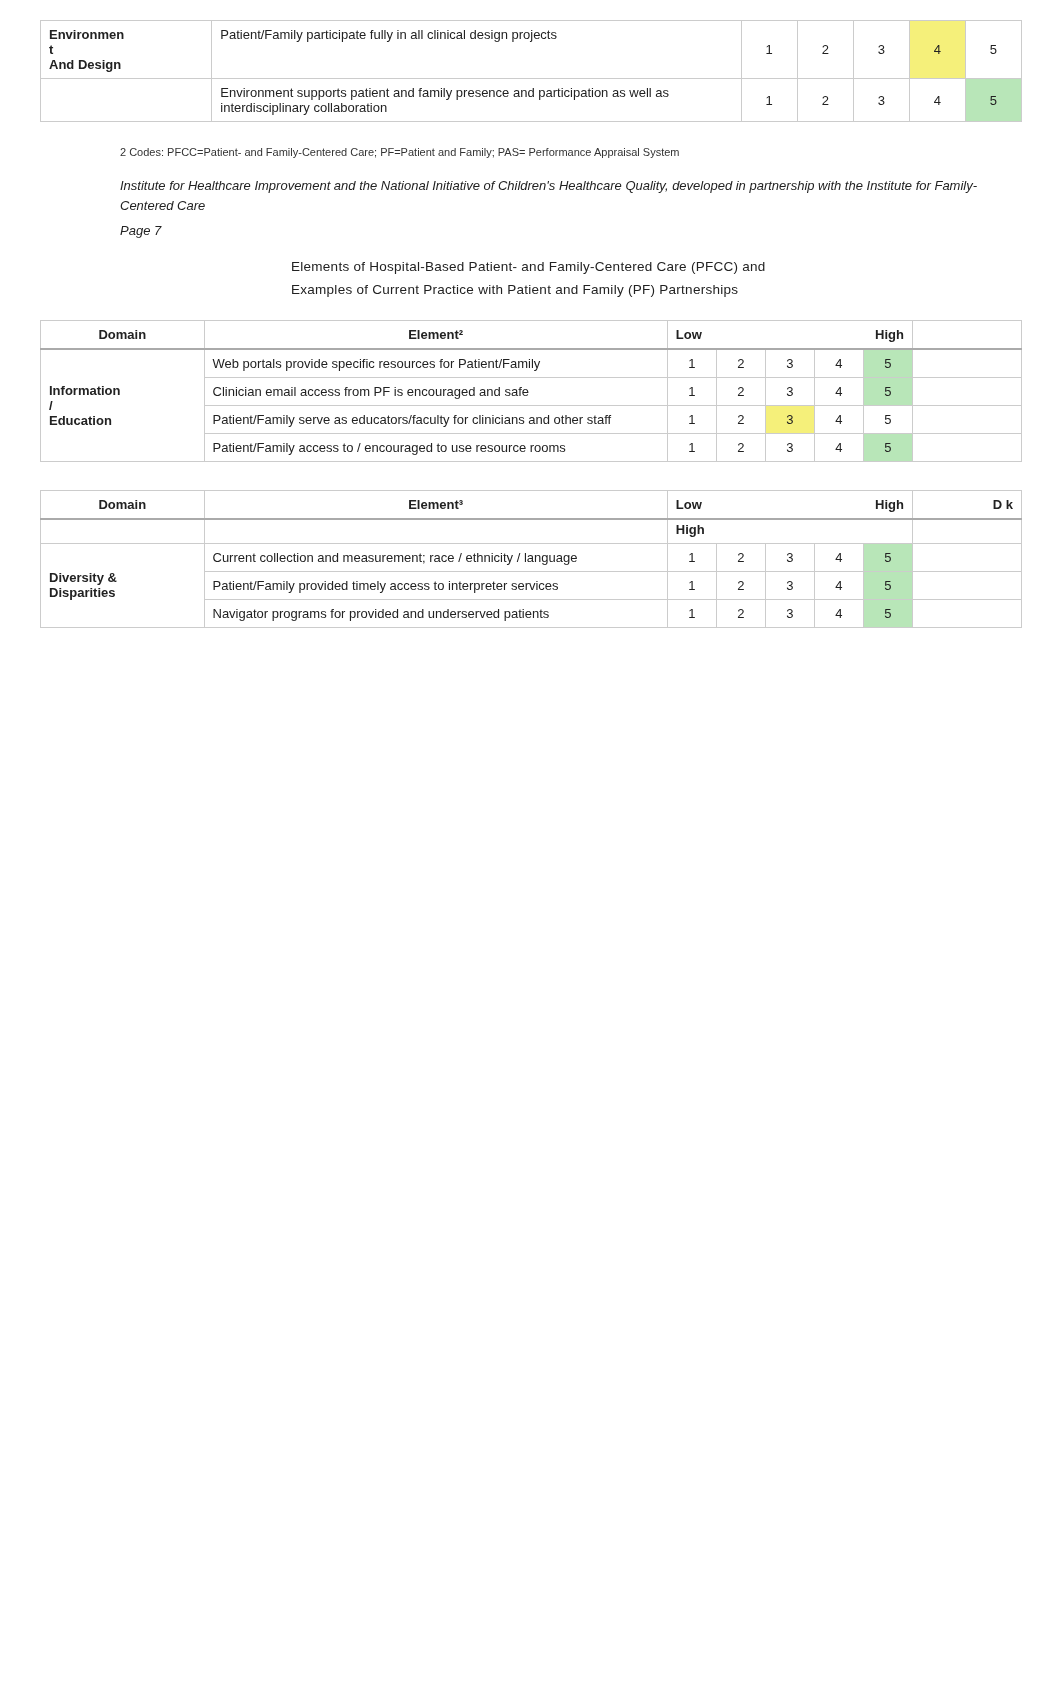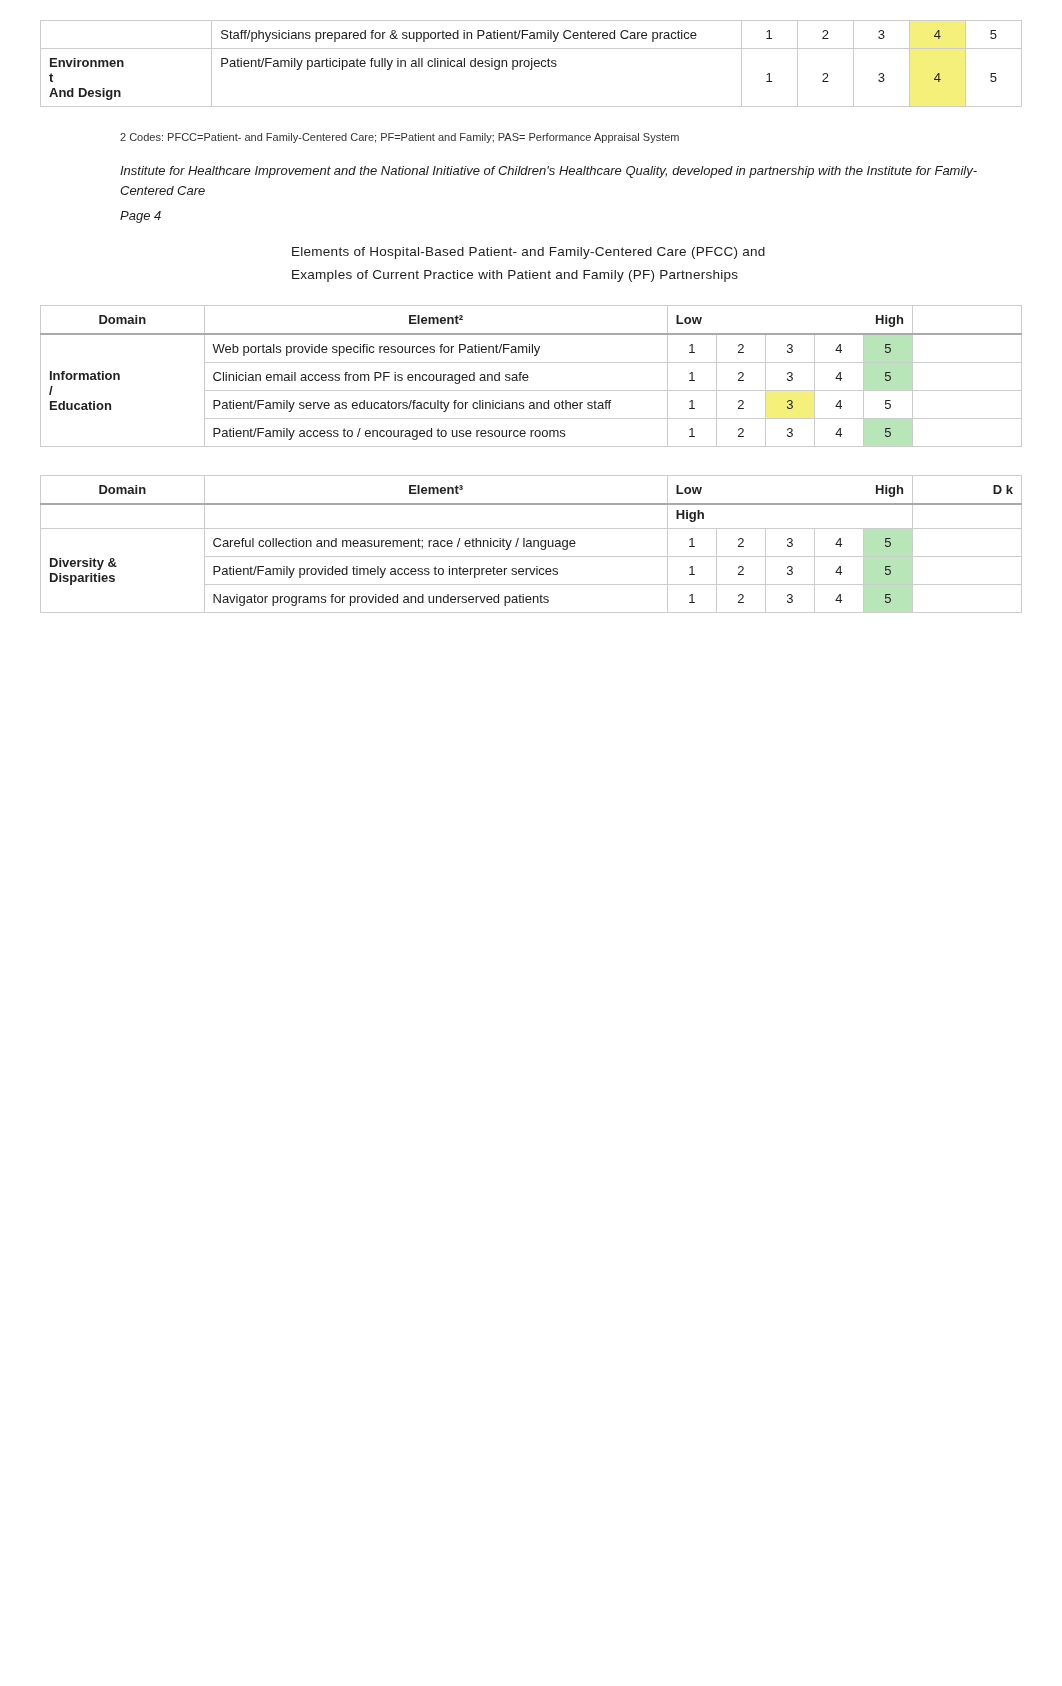--- a/index.html
+++ b/index.html
@@ -127,45 +127,45 @@
       border-left: 3px solid #ccc;
       text-align: right;
     }
   </style>
 </head>
 <body>
 
 <table class="top-table">
   <tbody id="top-tbody">
       <tr>
-        <td class="domain-cell"></td>
-        <td class="element-cell">Staff/physicians prepared for &amp; supported in Patient/Family Centered Care practice</td>
-        <td class="num-cell ">1</td>
-        <td class="num-cell ">2</td>
-        <td class="num-cell ">3</td>
-        <td class="num-cell highlight-yellow">4</td>
-        <td class="num-cell ">5</td>
-      </tr>
-      <tr>
         <td class="domain-cell"><b>Environmen<br>t<br>And Design</b></td>
         <td class="element-cell">Patient/Family participate fully in all clinical design projects</td>
         <td class="num-cell ">1</td>
         <td class="num-cell ">2</td>
         <td class="num-cell ">3</td>
         <td class="num-cell highlight-yellow">4</td>
         <td class="num-cell ">5</td>
       </tr>
+      <tr>
+        <td class="domain-cell"></td>
+        <td class="element-cell">Environment supports patient and family presence and participation as well as interdisciplinary collaboration</td>
+        <td class="num-cell ">1</td>
+        <td class="num-cell ">2</td>
+        <td class="num-cell ">3</td>
+        <td class="num-cell ">4</td>
+        <td class="num-cell highlight-green">5</td>
+      </tr>
     </tbody>
 </table>
 
 <div class="footnote">2 Codes: PFCC=Patient- and Family-Centered Care; PF=Patient and Family; PAS= Performance Appraisal System</div>
 
 <div class="attribution">Institute for Healthcare Improvement and the National Initiative of Children's Healthcare Quality, developed in partnership with the Institute for Family-Centered Care</div>
 
-<div class="page-label">Page 4</div>
+<div class="page-label">Page 7</div>
 
 <div class="center-title">Elements of Hospital-Based Patient- and Family-Centered Care (PFCC) and Examples of Current Practice with Patient and Family (PF) Partnerships</div>
 
 <table class="domain-table">
   <thead>
     <tr class="header-row">
       <th class="domain-col">Domain</th>
       <th class="element-col">Element²</th>
       <th colspan="5" class="col-span-header">
         <div class="low-high-header">
@@ -233,21 +233,21 @@
     <tr class="sub-header-row">
       <td class="domain-col no-border-top"></td>
       <td class="element-col no-border-top"></td>
       <td colspan="5" class="no-border-top" style="font-weight:bold; padding-left:8px;">High</td>
       <td class="right-col no-border-top"></td>
     </tr>
   </thead>
   <tbody id="table3-tbody">
       <tr>
         <td class="domain-col" rowspan="3"><b>Diversity &amp;<br>Disparities</b></td>
-        <td class="element-col">Careful collection and measurement; race / ethnicity / language</td>
+        <td class="element-col">Current collection and measurement; race / ethnicity / language</td>
         <td class="num-col ">1</td>
         <td class="num-col ">2</td>
         <td class="num-col ">3</td>
         <td class="num-col ">4</td>
         <td class="num-col highlight-green">5</td>
         <td class="right-col"></td>
       </tr>
       <tr>
         <td class="element-col">Patient/Family provided timely access to interpreter services</td>
         <td class="num-col ">1</td>

